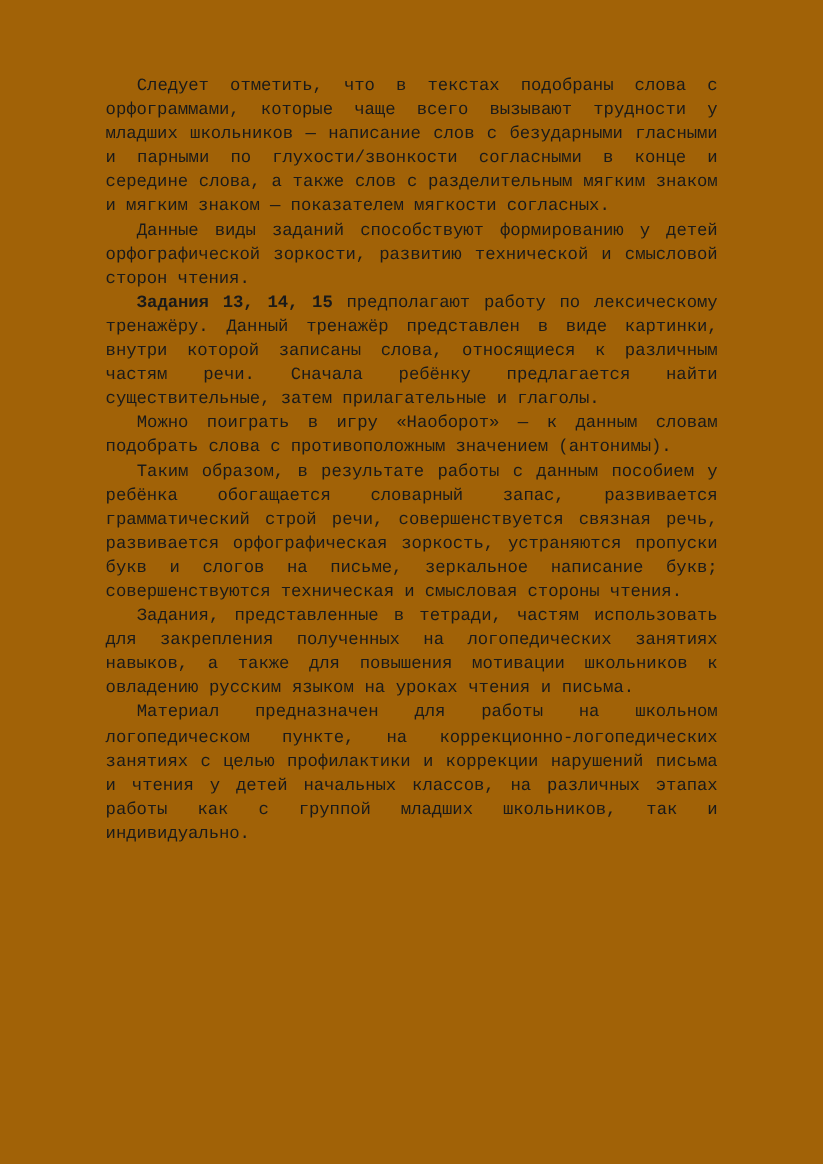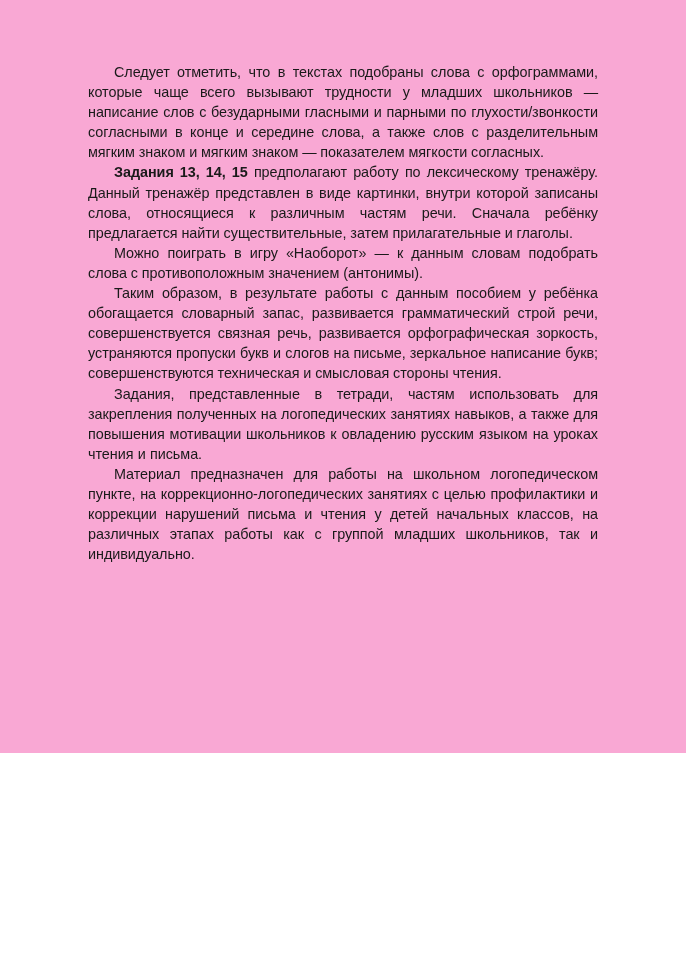--- a/index.html
+++ b/index.html
@@ -11,23 +11,24 @@
     width: 686px;
     height: 970px;
     background: #ffffff;
     font-family: "Liberation Sans", "DejaVu Sans", sans-serif;
     color: #1a1a1a;
     overflow: hidden;
   }
   .page {
     position: relative;
     width: 686px;
-    height: 753px;
-    background: #f9a8d4;
+    height: 970px;
+    background: #a16207;
     box-sizing: border-box;
+    font-family: Liberation Mono, monospace;
   }
   .text-column {
     position: absolute;
     left: 88px;
     top: 62px;
     width: 510px;
   }
   p.para {
     margin: 0;
     padding: 0;
@@ -52,20 +53,23 @@
 </head>
 <body>
 
 <div class="page">
   <div class="text-column">
 
     <p class="para">
       <span>Следует отметить, что в текстах подобраны слова с орфограммами, которые чаще всего вызывают трудности у младших школьников — написание слов с безударными гласными и парными по глухости/звонкости согласными в конце и середине слова, а также слов с разделительным мягким знаком и мягким знаком — показателем мягкости согласных.</span>
     </p>
 
+    <p class="para">
+      <span>Данные виды заданий способствуют формированию у детей орфографической зоркости, развитию технической и смысловой сторон чтения.</span>
+    </p>
 
     <p class="para">
       <span class="run-in-bold">Задания 13, 14, 15</span><span> предполагают работу по лексическому тренажёру. Данный тренажёр представлен в виде картинки, внутри которой записаны слова, относящиеся к различным частям речи. Сначала ребёнку предлагается найти существительные, затем прилагательные и глаголы.</span>
     </p>
 
     <p class="para">
       <span>Можно поиграть в игру «Наоборот» — к данным словам подобрать слова с противоположным значением (антонимы).</span>
     </p>
 
 

